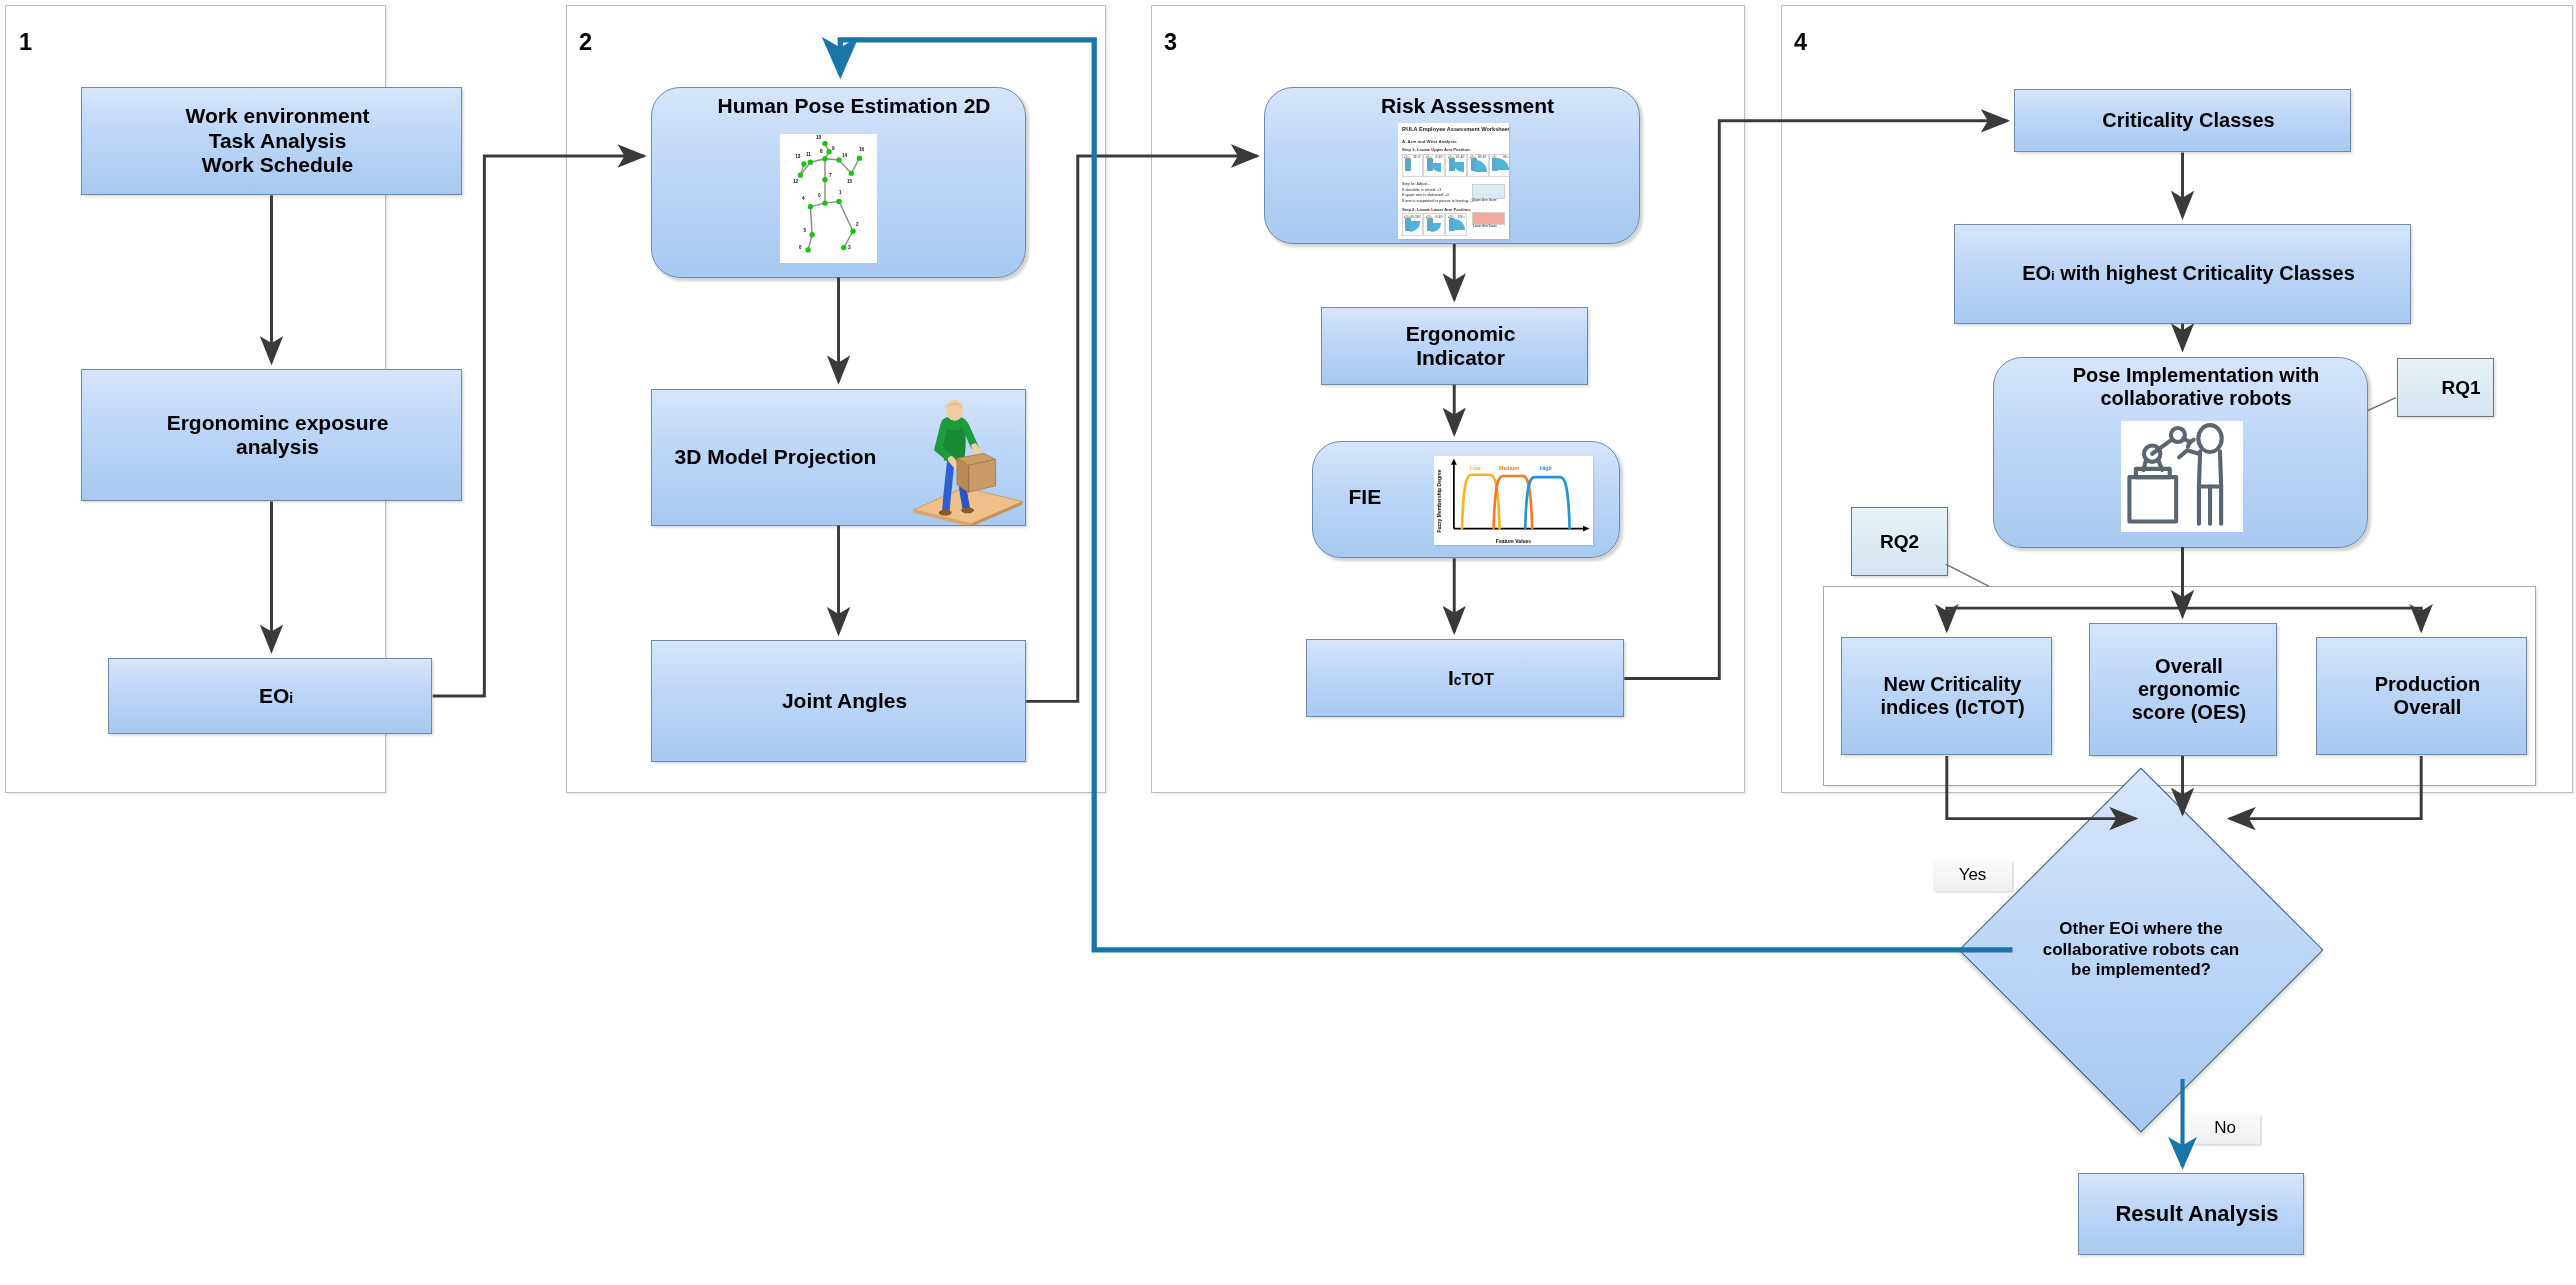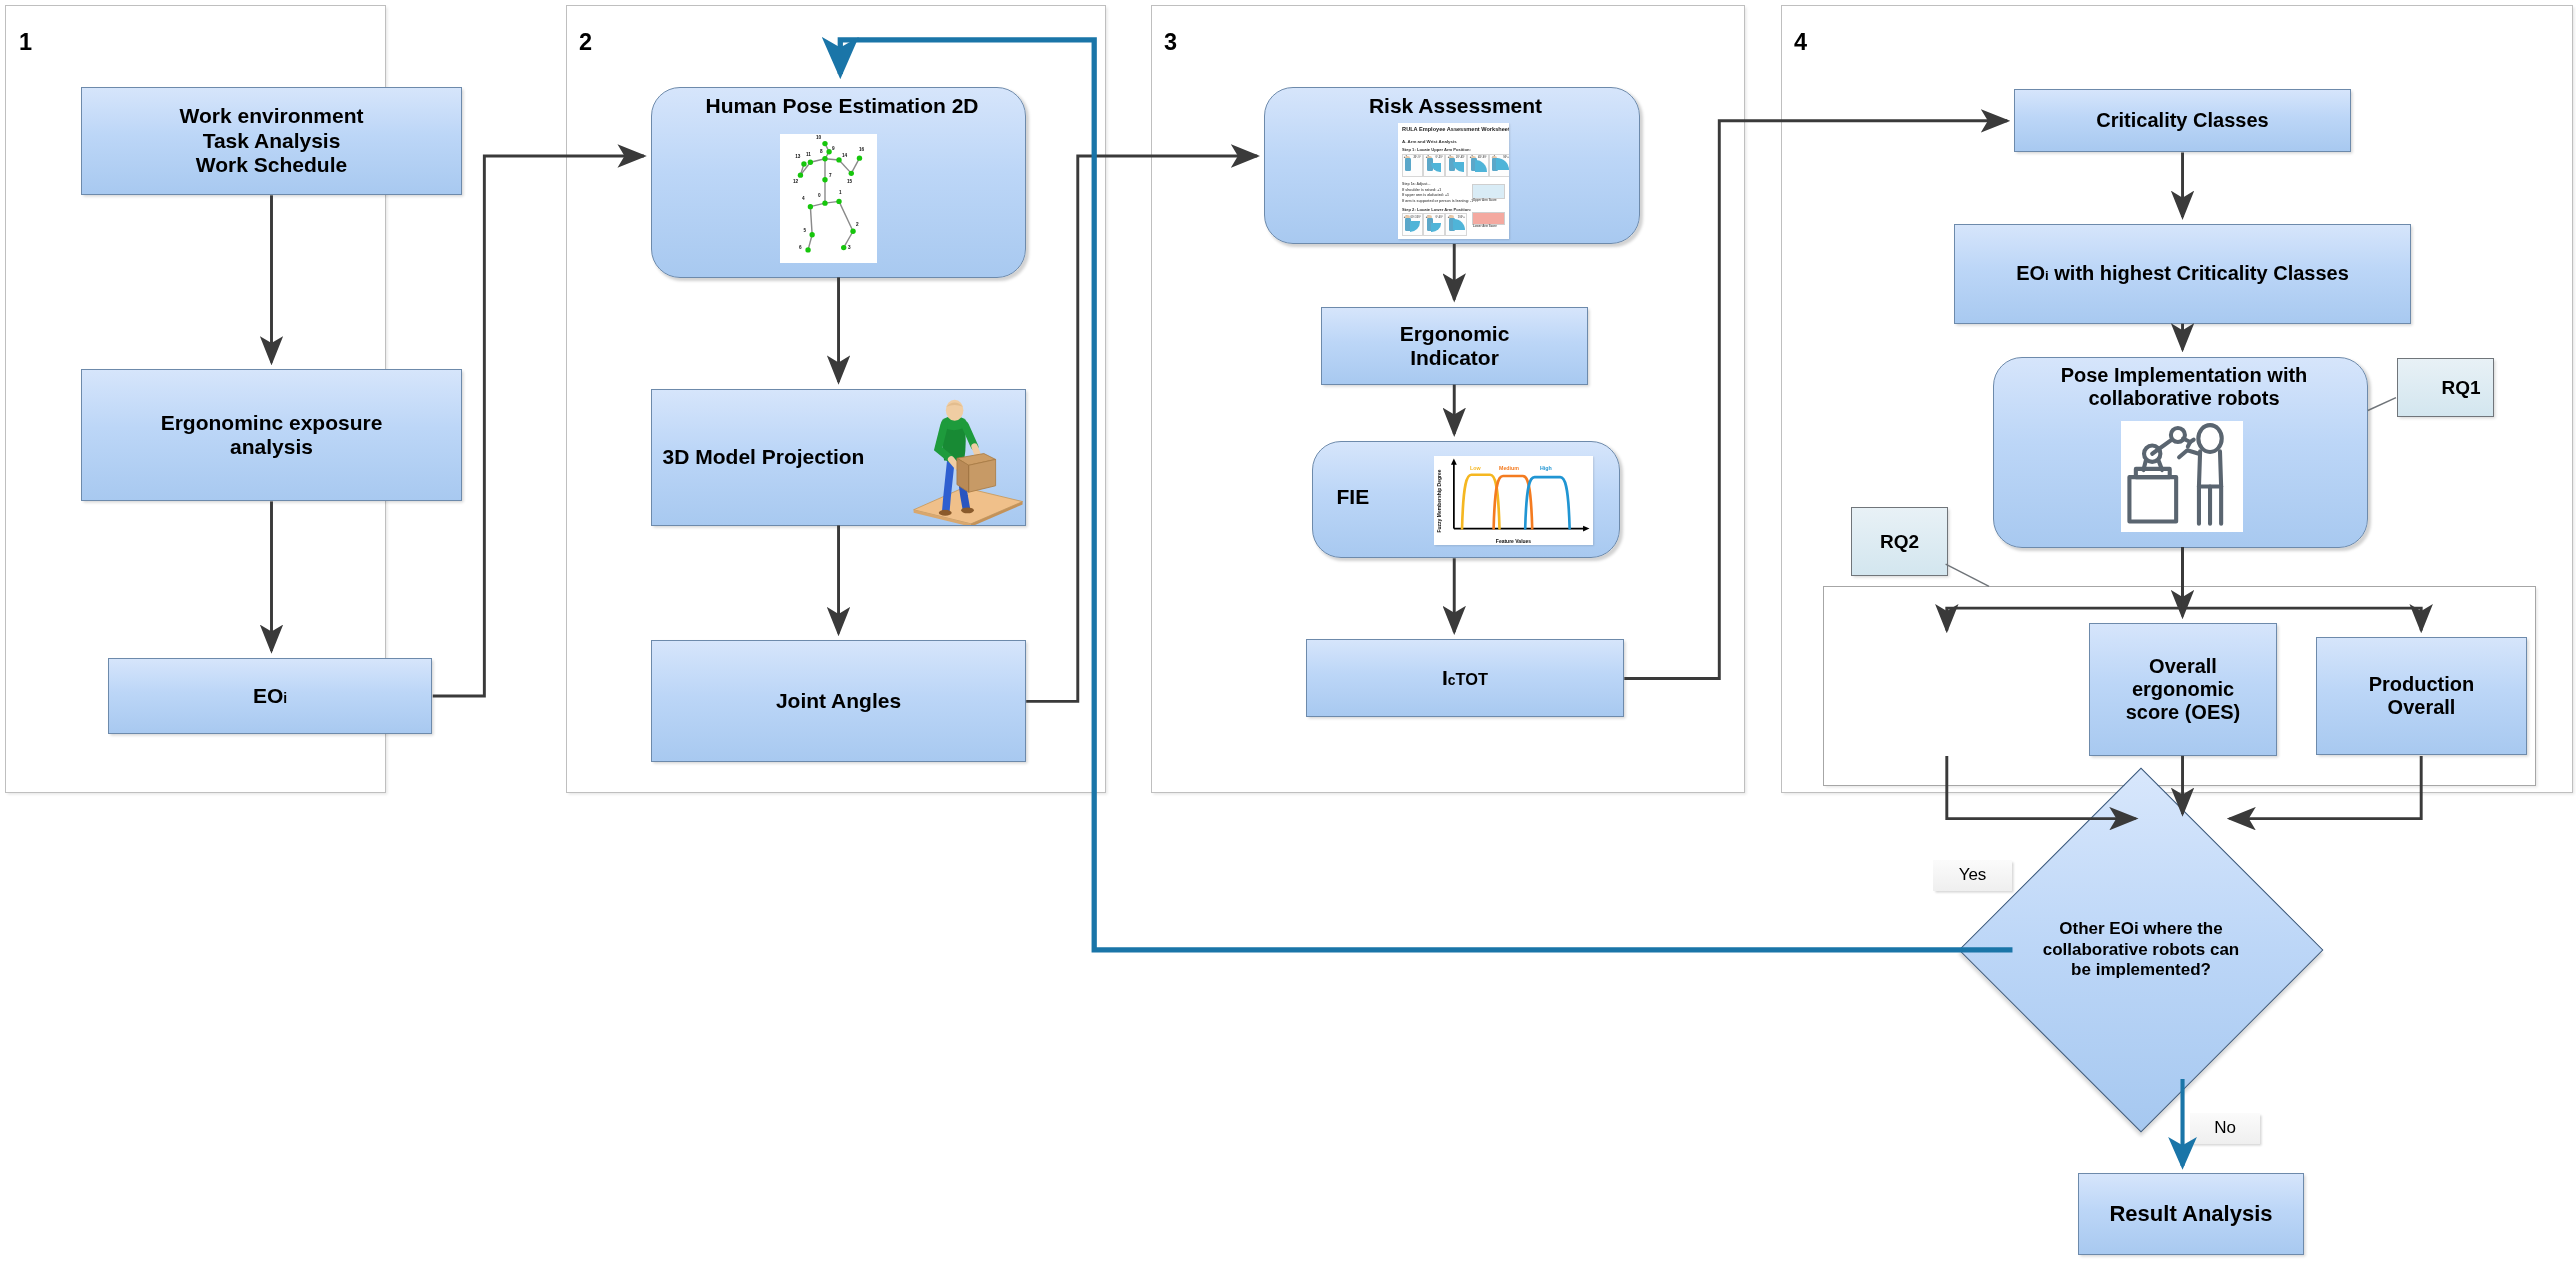--- a/index.html
+++ b/index.html
@@ -13,21 +13,21 @@
   .panel-num{position:absolute;font-size:23.5px;font-weight:bold;color:#000;line-height:1;}
 
   
   .box{position:absolute;
        background:linear-gradient(180deg,#d6e5fb 0%,#bcd6f7 45%,#a8c9f0 100%);
        border:0.6px solid #6d8aab;
        box-shadow:2.3px 2.3px 2.9px rgba(0,0,0,.18);
        display:flex;align-items:center;justify-content:center;
        text-align:center;color:#000;font-weight:bold;
        box-sizing:border-box;}
-  .box .label{display:block;line-height:1.16;padding:0 3.5px;width:100%;}
+  .box .label{display:block;line-height:1.16;padding:0 3.5px;width:100%;margin-left:12px;}
 
   
   .box.with-pic{display:block;border-radius:29px;}
   .box.with-pic .label{padding-top:5.9px;}
 
   
   .callout{position:absolute;
            background:linear-gradient(180deg,#e8f1f6 0%,#d3e6ef 100%);
            border:0.6px solid #70757a;
            box-shadow:2.3px 2.3px 2.9px rgba(0,0,0,.16);
@@ -399,20 +399,26 @@
 
   <div class="callout" style="left:2397px;top:358px;width:97px;height:59px;font-size:19px;padding-left:31px;">
     <span>RQ1</span>
   </div>
   <div class="callout" style="left:1851px;top:507px;width:97px;height:69px;font-size:19px;">
     <span>RQ2</span>
   </div>
 
   <div class="groupbox" style="left:1823px;top:586px;width:711px;height:198px;"></div>
 
+  <div class="box" style="left:1841px;top:637px;width:211px;height:118px;font-size:20px;">
+    <span class="label">
+      <span>New Criticality</span><br>
+      <span>indices (IcTOT)</span>
+    </span>
+  </div>
 
   <div class="box" style="left:2089px;top:623px;width:188px;height:133px;font-size:20px;">
     <span class="label">
       <span>Overall</span><br>
       <span>ergonomic</span><br>
       <span>score (OES)</span>
     </span>
   </div>
 
   <div class="box" style="left:2316px;top:637px;width:211px;height:118px;font-size:20px;">

